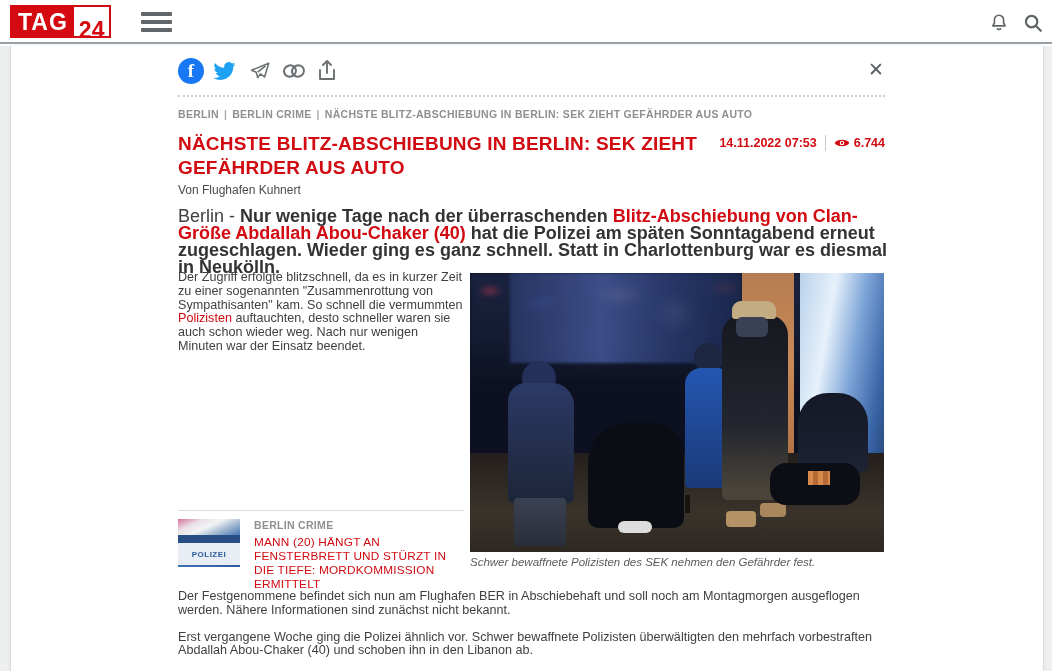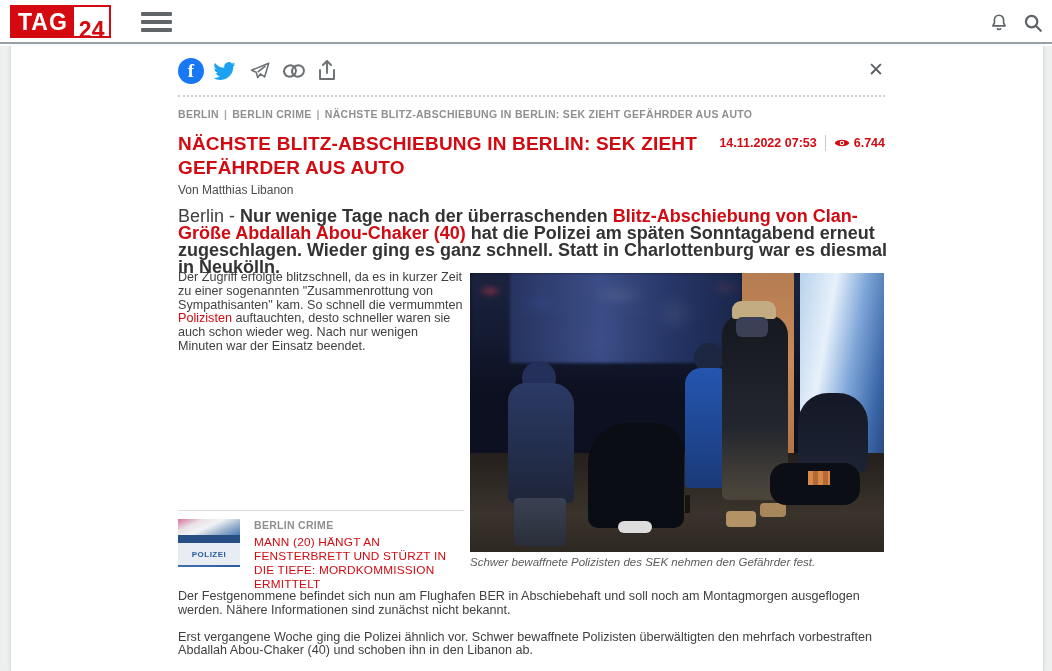--- a/index.html
+++ b/index.html
@@ -158,21 +158,21 @@
 <div class="meta">
   <span>14.11.2022 07:53</span>
   <span class="vsep"></span>
   <svg width="16" height="12" viewBox="0 0 24 16">
     <path d="M1 8C5 1.5 19 1.5 23 8 19 14.5 5 14.5 1 8z" fill="#d20a11"></path>
     <circle cx="12" cy="8" r="3.4" fill="#fff"></circle>
     <circle cx="12" cy="8" r="1.7" fill="#d20a11"></circle>
   </svg>
   <span>6.744</span>
 </div>
-<div class="author">Von Matthias Libanon</div>
+<div class="author">Von Flughafen Kuhnert</div>
 
 <p class="lead"><span class="lead-prefix">Berlin - </span><span>Nur wenige Tage nach der überraschenden </span><a class="body-link">Blitz-Abschiebung von Clan-Größe Abdallah Abou-Chaker (40)</a><span> hat die Polizei am späten Sonntagabend erneut zugeschlagen. Wieder ging es ganz schnell. Statt in Charlottenburg war es diesmal in Neukölln.</span></p>
 
 <div class="left-col">
   <p><span>Der Zugriff erfolgte blitzschnell, da es in kurzer Zeit zu einer sogenannten "Zusammenrottung von Sympathisanten" kam. So schnell die vermummten </span><a class="body-link">Polizisten</a><span> auftauchten, desto schneller waren sie auch schon wieder weg. Nach nur wenigen Minuten war der Einsatz beendet.</span></p>
 </div>
 
 <div class="teaser-wrap">
   <div class="teaser-divider-top"></div>
   <div class="teaser">

